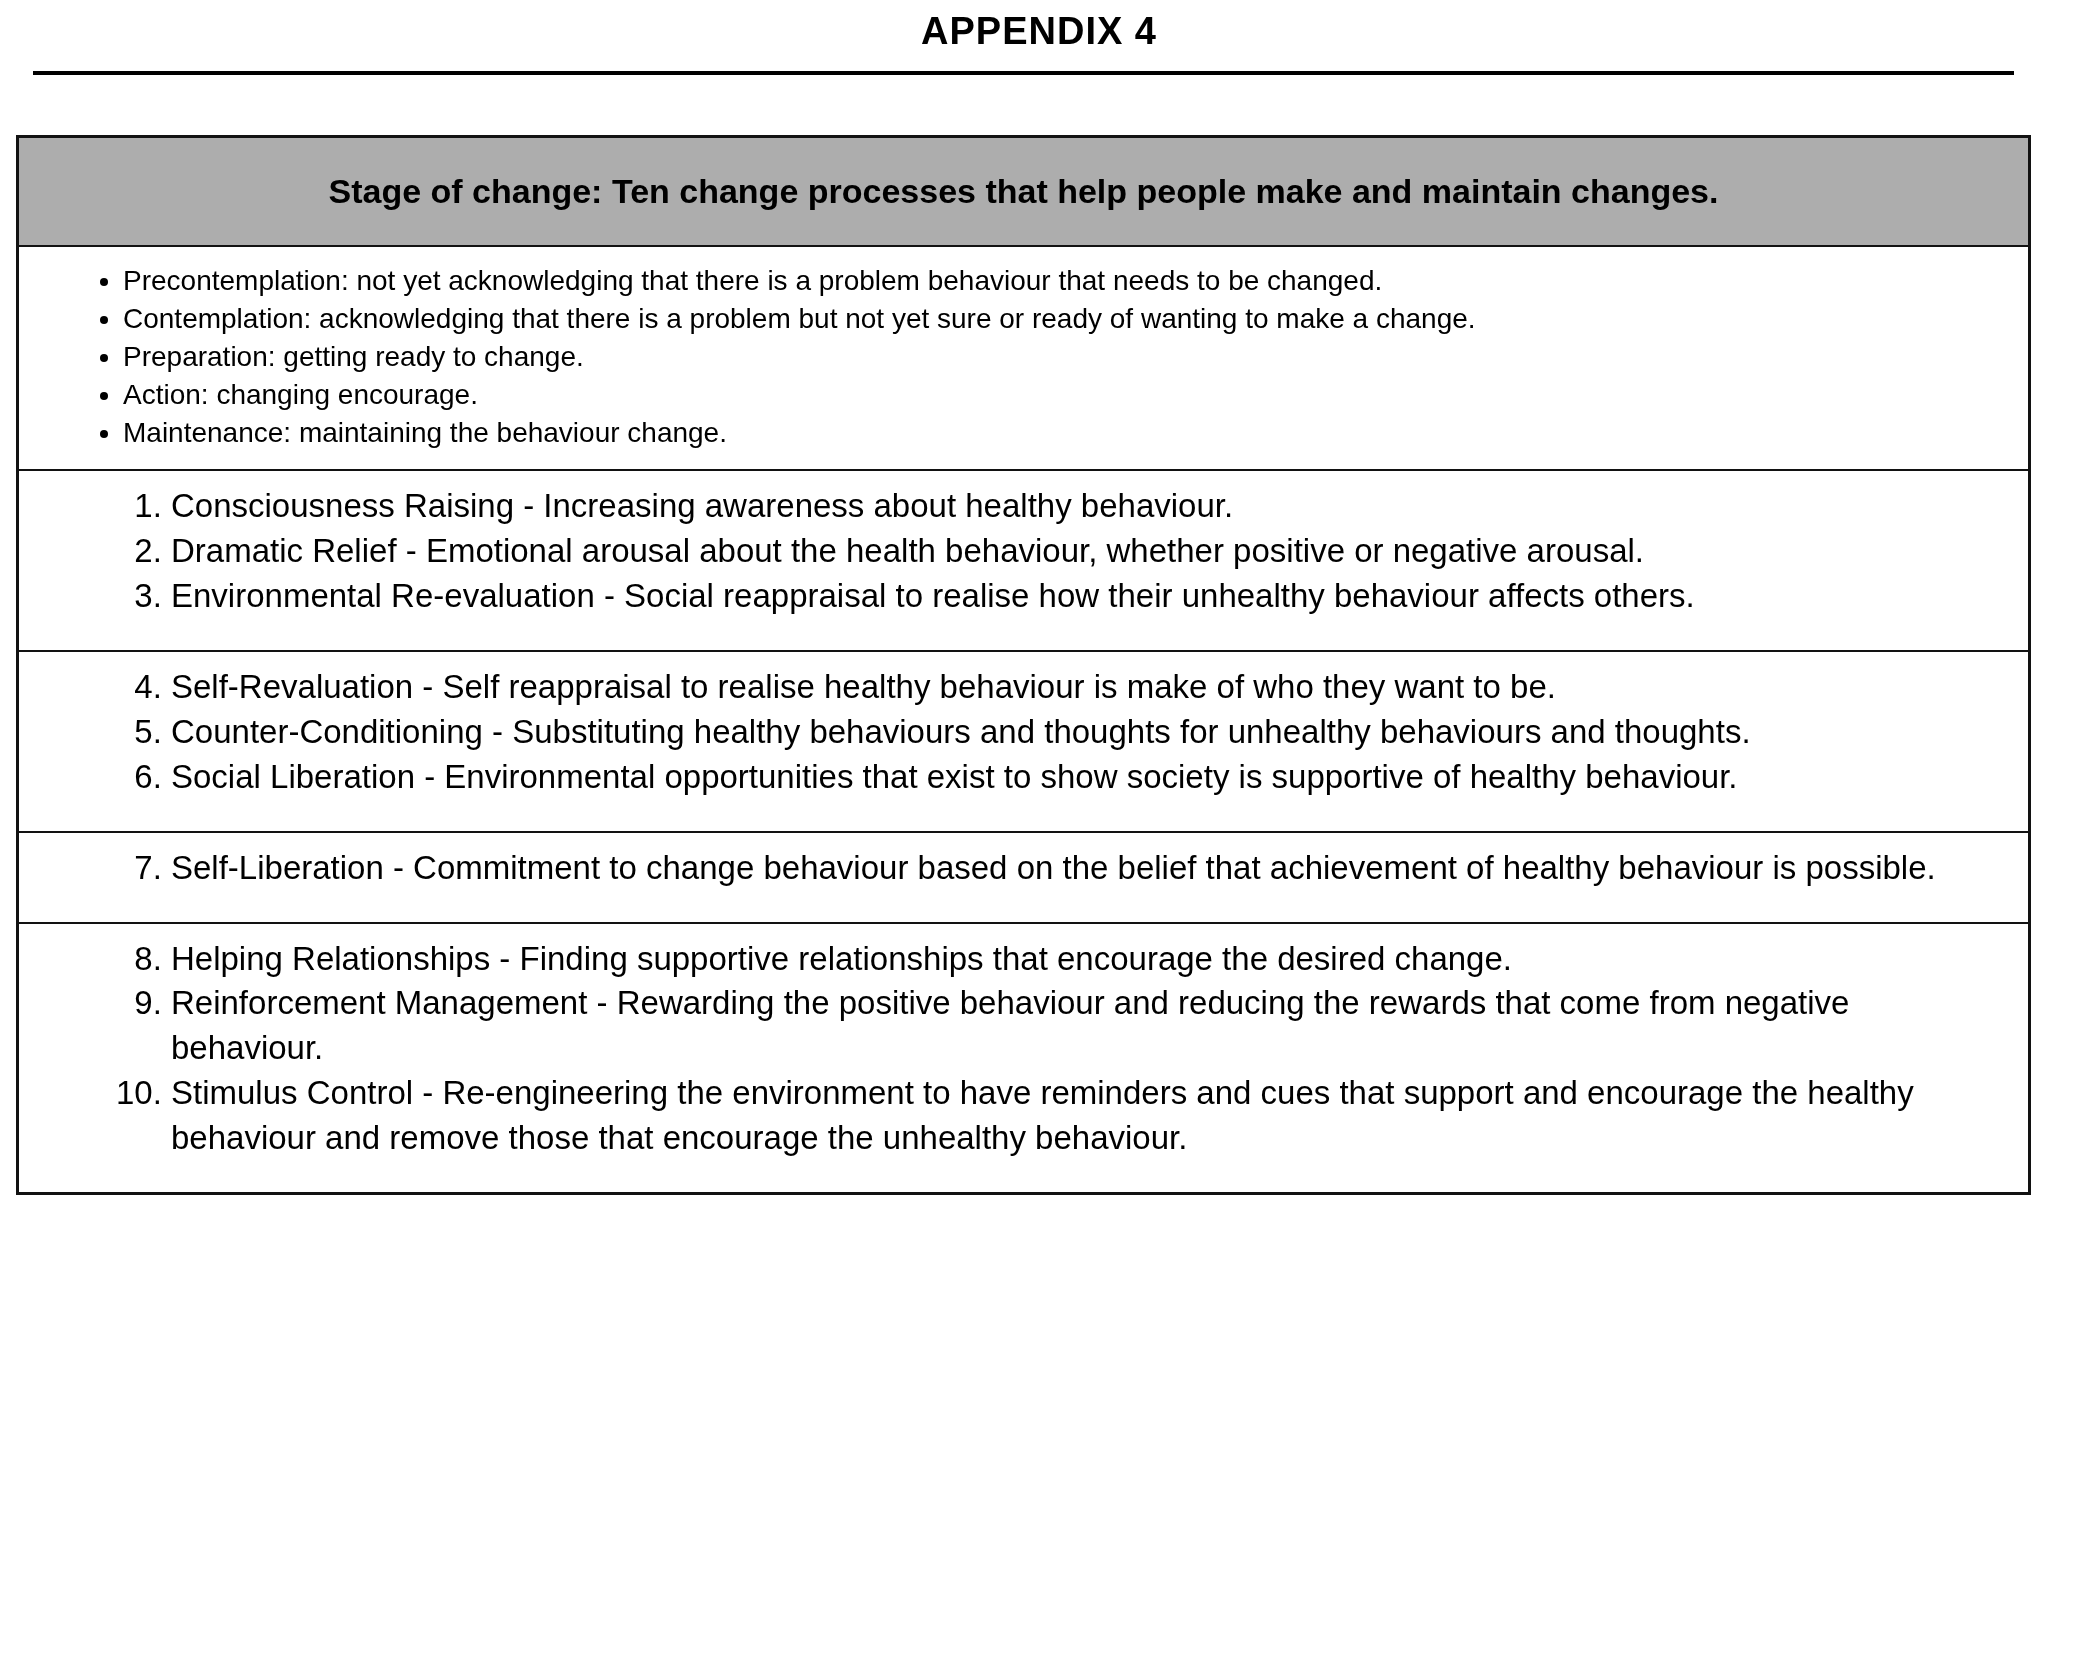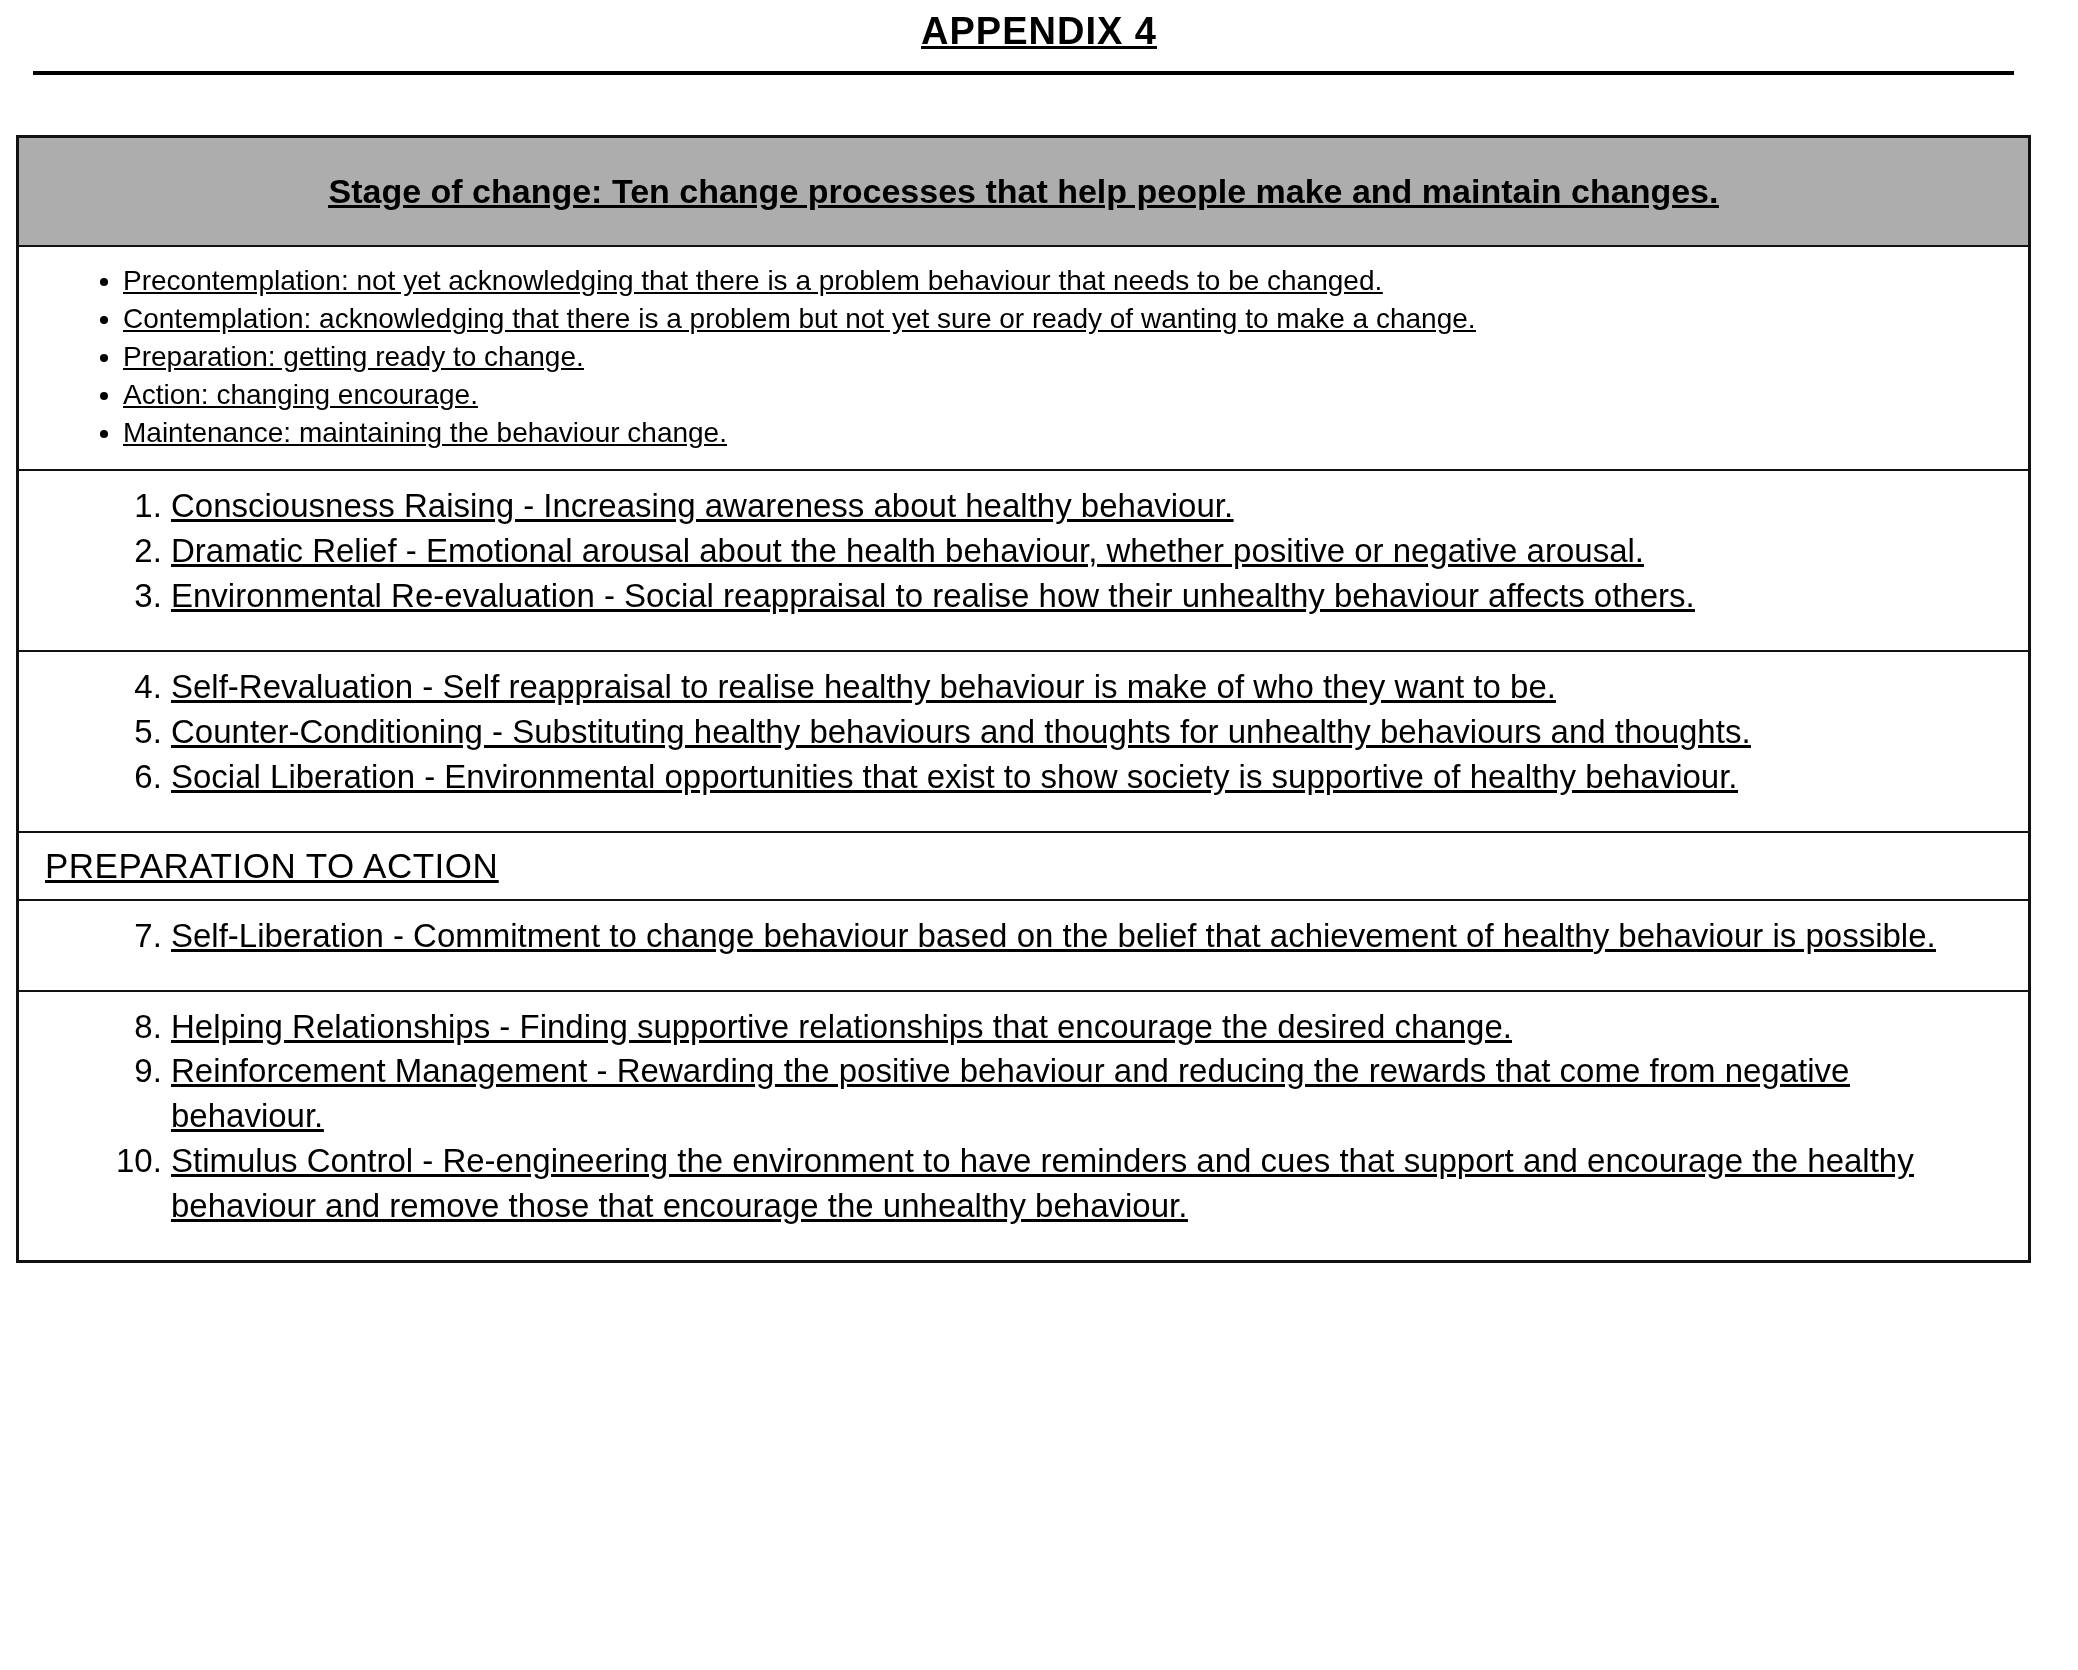--- a/index.html
+++ b/index.html
@@ -1,15 +1,15 @@
 <!DOCTYPE html>
 <html><head>
 <meta charset="utf-8">
 <style>
-  * { box-sizing: border-box; margin: 0; padding: 0; text-decoration: underline; }
+  * { box-sizing: border-box; margin: 0; padding: 0; }
   html, body { background: #ffffff; }
   body {
     width: 2078px;
     min-height: 1670px;
     color: #000;
     font-family: "Liberation Sans", "DejaVu Sans", sans-serif;
     position: relative;
     overflow: hidden;
   }
   .page-title {
@@ -93,21 +93,20 @@
   </div>
 
   <div class="row row-items">
     <ol class="process-list" start="4">
       <li>Self-Revaluation - Self reappraisal to realise healthy behaviour is make of who they want to be.</li>
       <li>Counter-Conditioning - Substituting healthy behaviours and thoughts for unhealthy behaviours and thoughts.</li>
       <li>Social Liberation - Environmental opportunities that exist to show society is supportive of healthy behaviour.</li>
     </ol>
   </div>
 
-  <div class="row row-section">PREPARATION TO ACTION</div>
   <div class="row row-items">
     <ol class="process-list" start="7">
       <li>Self-Liberation - Commitment to change behaviour based on the belief that achievement of healthy behaviour is possible.</li>
     </ol>
   </div>
 
   <div class="row row-items">
     <ol class="process-list" start="8">
       <li>Helping Relationships - Finding supportive relationships that encourage the desired change.</li>
       <li>Reinforcement Management - Rewarding the positive behaviour and reducing the rewards that come from negative behaviour.</li>

